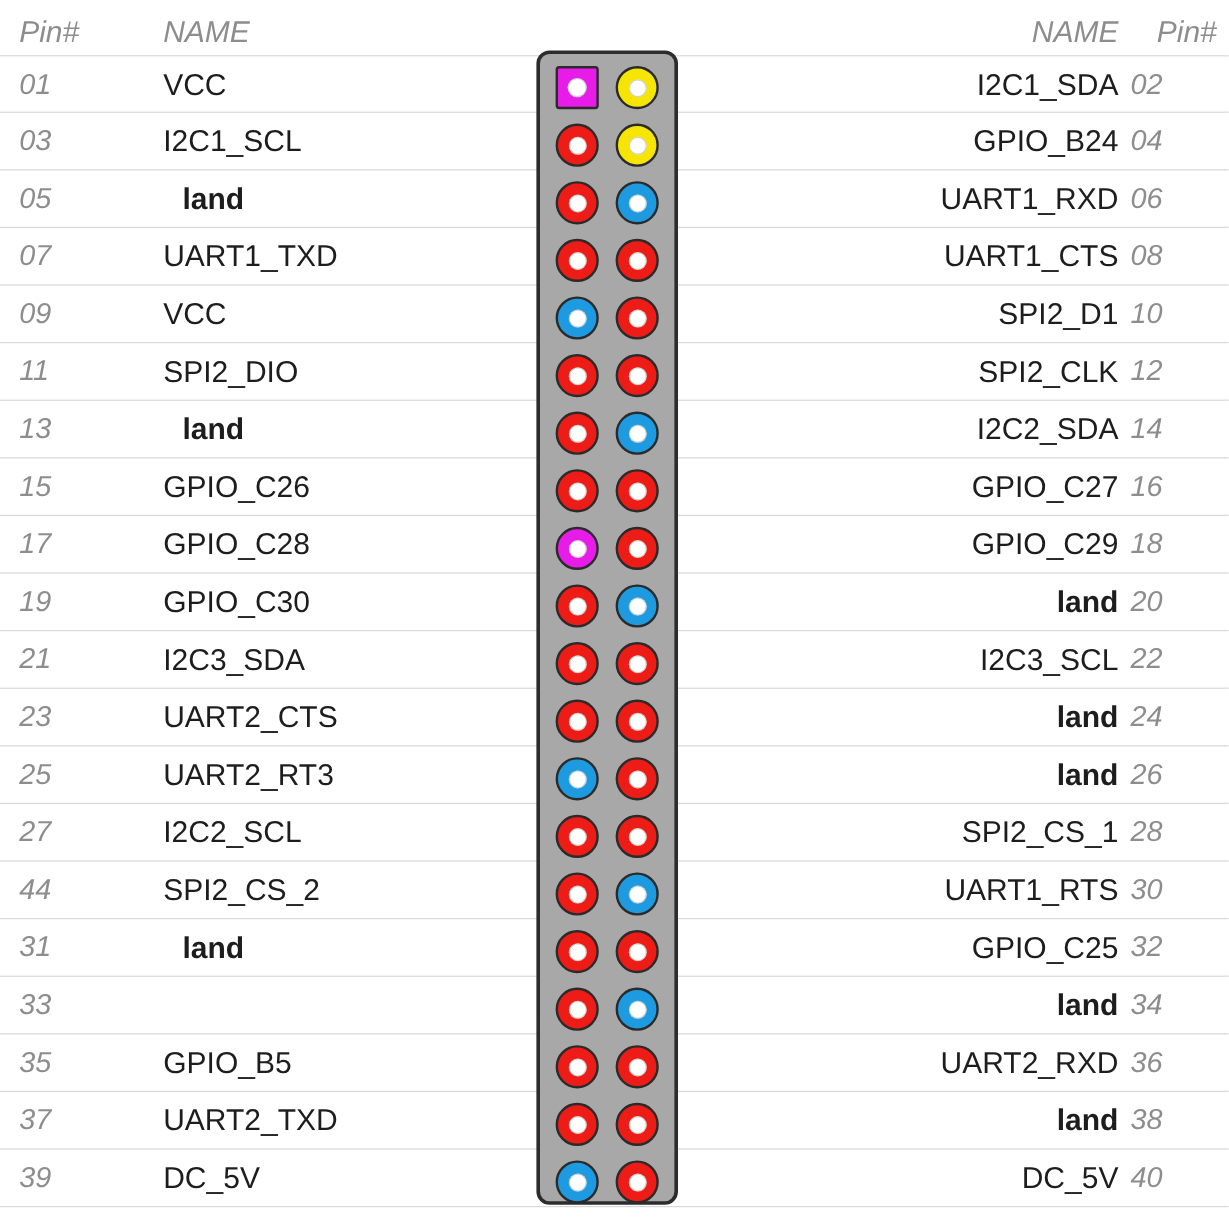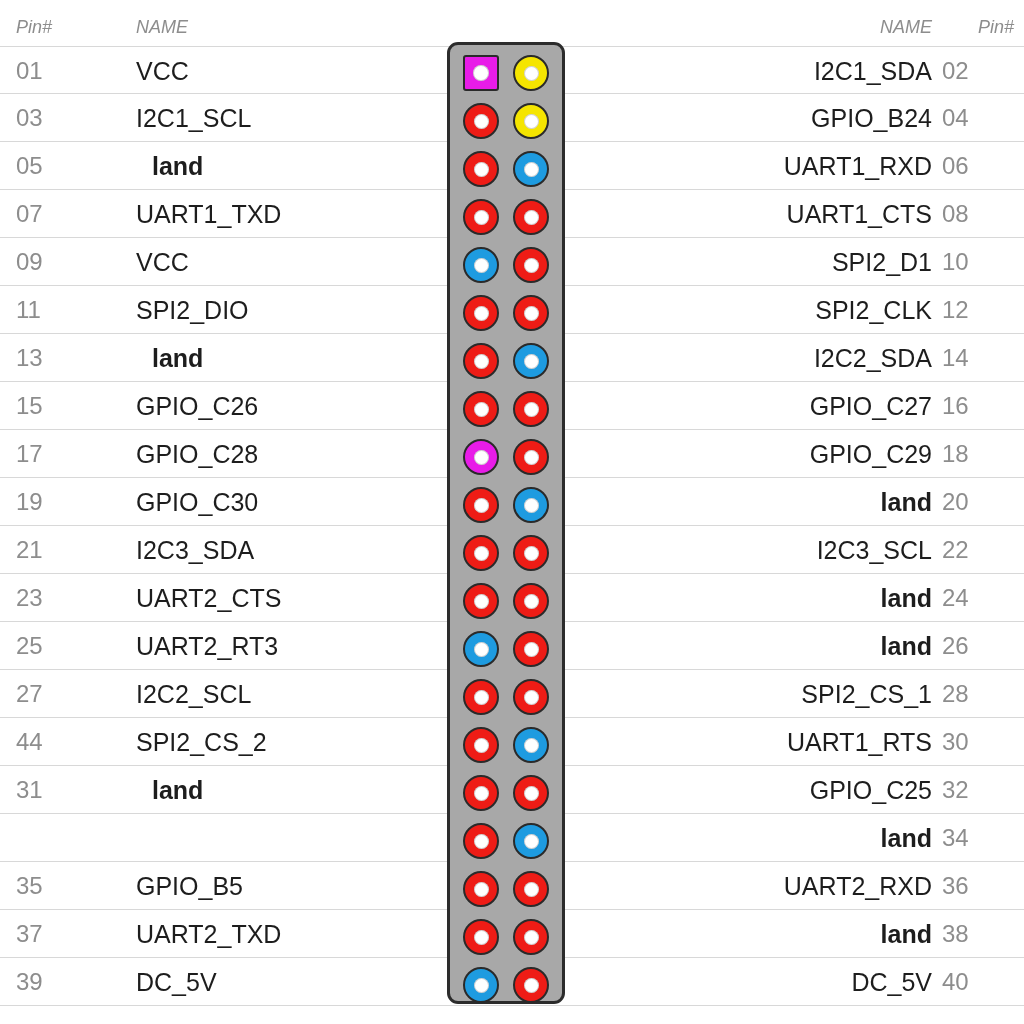--- a/index.html
+++ b/index.html
@@ -21,21 +21,21 @@
   .hdr-row {
     position: absolute;
     top: 8px;
     left: 0;
     width: 1024px;
     height: 38px;
   }
   .hdr-cell {
     position: absolute;
     font-style: italic;
-    font-size: 18px;
+    font-size: 25px;
     color: #8d8d8d;
     white-space: nowrap;
     line-height: 38px;
   }
   .hdr-pin-l  { left: 16px;  text-align: left; }
   .hdr-name-l { left: 136px; text-align: left; }
   .hdr-name-r { right: 92px; text-align: right; }
   .hdr-pin-r  { right: 10px; text-align: right; width: 72px; }
 
   
@@ -56,20 +56,21 @@
 
   .cell {
     position: absolute;
     top: 0;
     height: 48px;
     line-height: 48px;
     white-space: nowrap;
     font-size: 25px;
   }
   .pin-no {
+    font-style: italic;
     color: #8d8d8d;
     font-size: 24px;
   }
   .pin-name { color: #1d1d1d; }
   .pin-name.gnd { font-weight: bold; margin-left: 16px; }
 
   .c-pin-l  { left: 16px;  width: 90px;  text-align: left; }
   .c-name-l { left: 136px; width: 290px; text-align: left; }
   .c-name-r { right: 92px; width: 340px; text-align: right; }
   .c-pin-r  { right: 10px; width: 72px;  text-align: left; }
@@ -227,20 +228,21 @@
         <span class="cell c-name-r pin-name">UART1_RTS</span>
         <span class="cell c-pin-r pin-no">30</span>
       </div>
       <div class="row">
         <span class="cell c-pin-l pin-no">31</span>
         <span class="cell c-name-l pin-name gnd">land</span>
         <span class="cell c-name-r pin-name">GPIO_C25</span>
         <span class="cell c-pin-r pin-no">32</span>
       </div>
       <div class="row">
+        <span class="cell c-pin-l pin-no">33</span>
         <span class="cell c-name-r pin-name gnd">land</span>
         <span class="cell c-pin-r pin-no">34</span>
       </div>
       <div class="row">
         <span class="cell c-pin-l pin-no">35</span>
         <span class="cell c-name-l pin-name">GPIO_B5</span>
         <span class="cell c-name-r pin-name">UART2_RXD</span>
         <span class="cell c-pin-r pin-no">36</span>
       </div>
       <div class="row">

